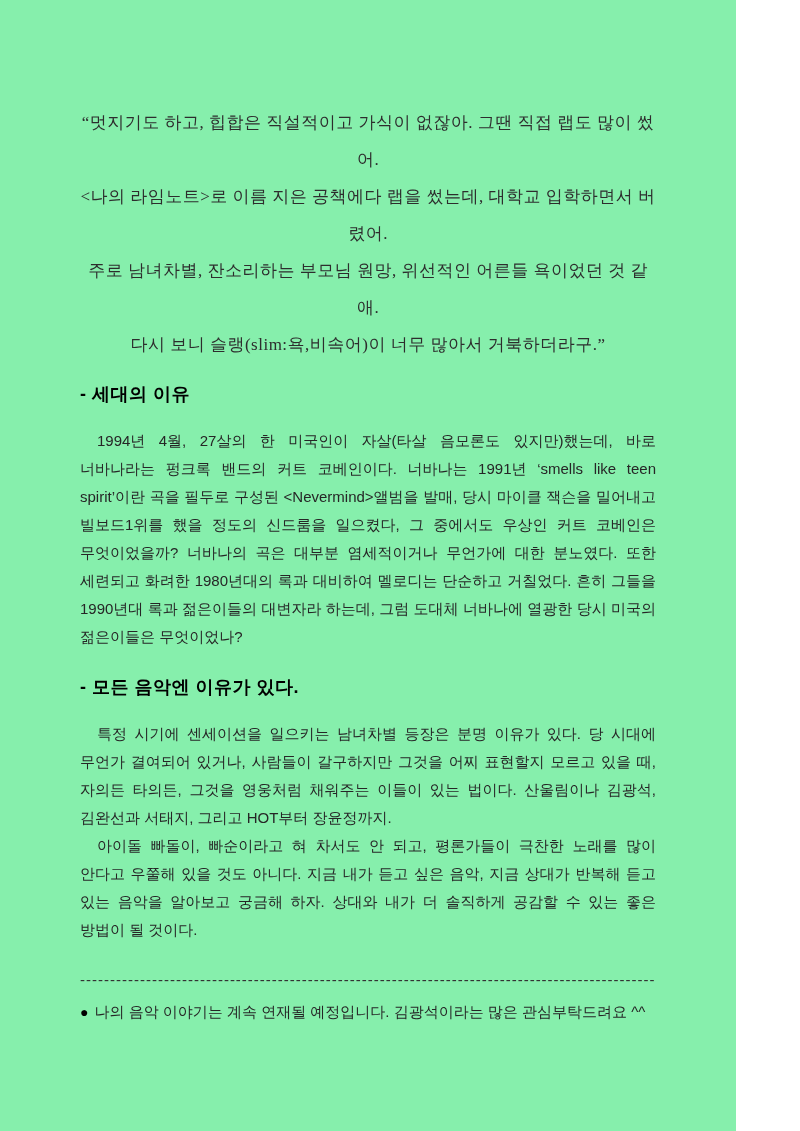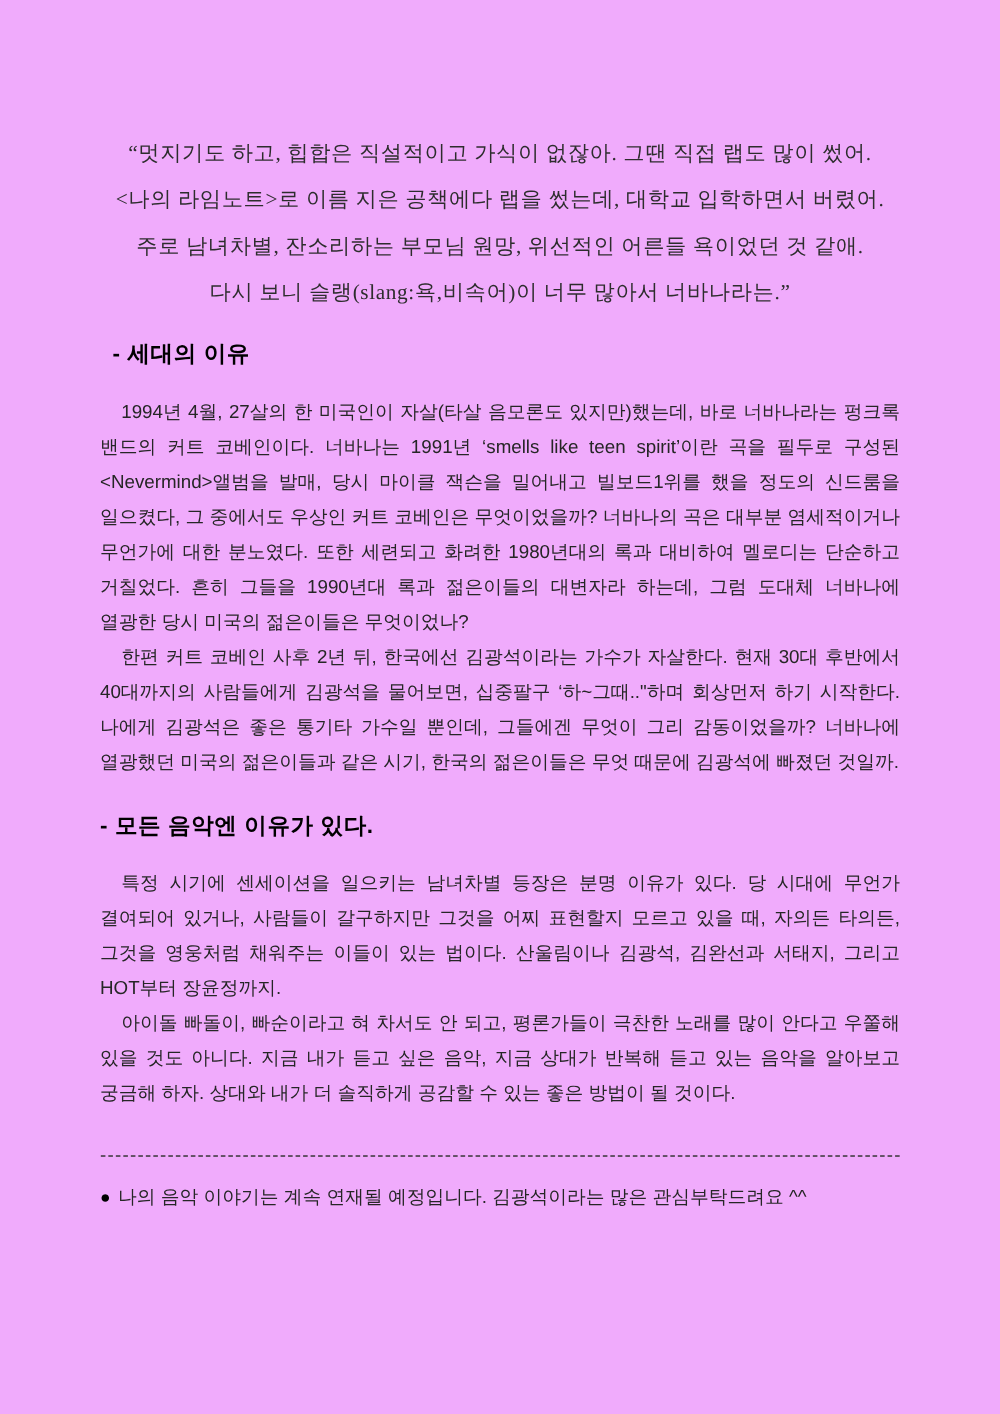--- a/index.html
+++ b/index.html
@@ -2,23 +2,23 @@
 <html><head>
 <meta charset="utf-8">
 <style>
   html, body {
     margin: 0;
     padding: 0;
     background: #ffffff;
   }
   .page {
     position: relative;
-    width: 800px;
+    width: 736px;
     height: 1131px;
-    background: #f0abfc;
+    background: #86efac;
     overflow: hidden;
     font-family: "Liberation Sans", sans-serif;
     color: #222222;
   }
   .content {
     padding: 0 80px;
   }
   
   .quote-block {
     margin-top: 104px;
@@ -42,21 +42,21 @@
   .intro-para {
     margin-top: 12px;
   }
   .section-heading {
     margin: 0;
     font-size: 18px;
     font-weight: bold;
     color: #000000;
     letter-spacing: 0.5px;
   }
-  .heading-1 { margin-top: 19px; margin-left: 10px; }
+  .heading-1 { margin-top: 19px; }
   .heading-2 { margin-top: 24px; }
   .after-heading { margin-top: 21px; }
   
   .separator {
     margin-top: 28px;
     font-size: 15px;
     line-height: 16px;
     letter-spacing: 1px;
     white-space: nowrap;
     overflow: hidden;
@@ -78,27 +78,26 @@
 </head>
 <body>
 
 <div class="page">
   <div class="content">
 
     <div class="quote-block">
       <div>“멋지기도 하고, 힙합은 직설적이고 가식이 없잖아. 그땐 직접 랩도 많이 썼어.</div>
       <div>&lt;나의 라임노트&gt;로 이름 지은 공책에다 랩을 썼는데, 대학교 입학하면서 버렸어.</div>
       <div>주로 남녀차별, 잔소리하는 부모님 원망, 위선적인 어른들 욕이었던 것 같애.</div>
-      <div>다시 보니 슬랭(slang:욕,비속어)이 너무 많아서 너바나라는.”</div>
+      <div>다시 보니 슬랭(slim:욕,비속어)이 너무 많아서 거북하더라구.”</div>
     </div>
 
 
     <h2 class="section-heading heading-1">- 세대의 이유</h2>
     <p class="para after-heading">1994년 4월, 27살의 한 미국인이 자살(타살 음모론도 있지만)했는데, 바로 너바나라는 펑크록 밴드의 커트 코베인이다. 너바나는 1991년 ‘smells like teen spirit’이란 곡을 필두로 구성된 &lt;Nevermind&gt;앨범을 발매, 당시 마이클 잭슨을 밀어내고 빌보드1위를 했을 정도의 신드룸을 일으켰다, 그 중에서도 우상인 커트 코베인은 무엇이었을까? 너바나의 곡은 대부분 염세적이거나 무언가에 대한 분노였다. 또한 세련되고 화려한 1980년대의 록과 대비하여 멜로디는 단순하고 거칠었다. 흔히 그들을 1990년대 록과 젊은이들의 대변자라 하는데, 그럼 도대체 너바나에 열광한 당시 미국의 젊은이들은 무엇이었나?</p>
-    <p class="para">한편 커트 코베인 사후 2년 뒤, 한국에선 김광석이라는 가수가 자살한다. 현재 30대 후반에서 40대까지의 사람들에게 김광석을 물어보면, 십중팔구 ‘하~그때.."하며 회상먼저 하기 시작한다. 나에게 김광석은 좋은 통기타 가수일 뿐인데, 그들에겐 무엇이 그리 감동이었을까? 너바나에 열광했던 미국의 젊은이들과 같은 시기, 한국의 젊은이들은 무엇 때문에 김광석에 빠졌던 것일까.</p>
 
     <h2 class="section-heading heading-2">- 모든 음악엔 이유가 있다.</h2>
     <p class="para after-heading">특정 시기에 센세이션을 일으키는 남녀차별 등장은 분명 이유가 있다. 당 시대에 무언가 결여되어 있거나, 사람들이 갈구하지만 그것을 어찌 표현할지 모르고 있을 때, 자의든 타의든, 그것을 영웅처럼 채워주는 이들이 있는 법이다. 산울림이나 김광석, 김완선과 서태지, 그리고 HOT부터 장윤정까지.</p>
     <p class="para">아이돌 빠돌이, 빠순이라고 혀 차서도 안 되고, 평론가들이 극찬한 노래를 많이 안다고 우쭐해 있을 것도 아니다. 지금 내가 듣고 싶은 음악, 지금 상대가 반복해 듣고 있는 음악을 알아보고 궁금해 하자. 상대와 내가 더 솔직하게 공감할 수 있는 좋은 방법이 될 것이다.</p>
 
     <div class="separator">--------------------------------------------------------------------------------------------------------------------------</div>
 
     <div class="footer-note">
       <span class="bullet">●</span><span>나의 음악 이야기는 계속 연재될 예정입니다. 김광석이라는 많은 관심부탁드려요 ^^</span>
     </div>

